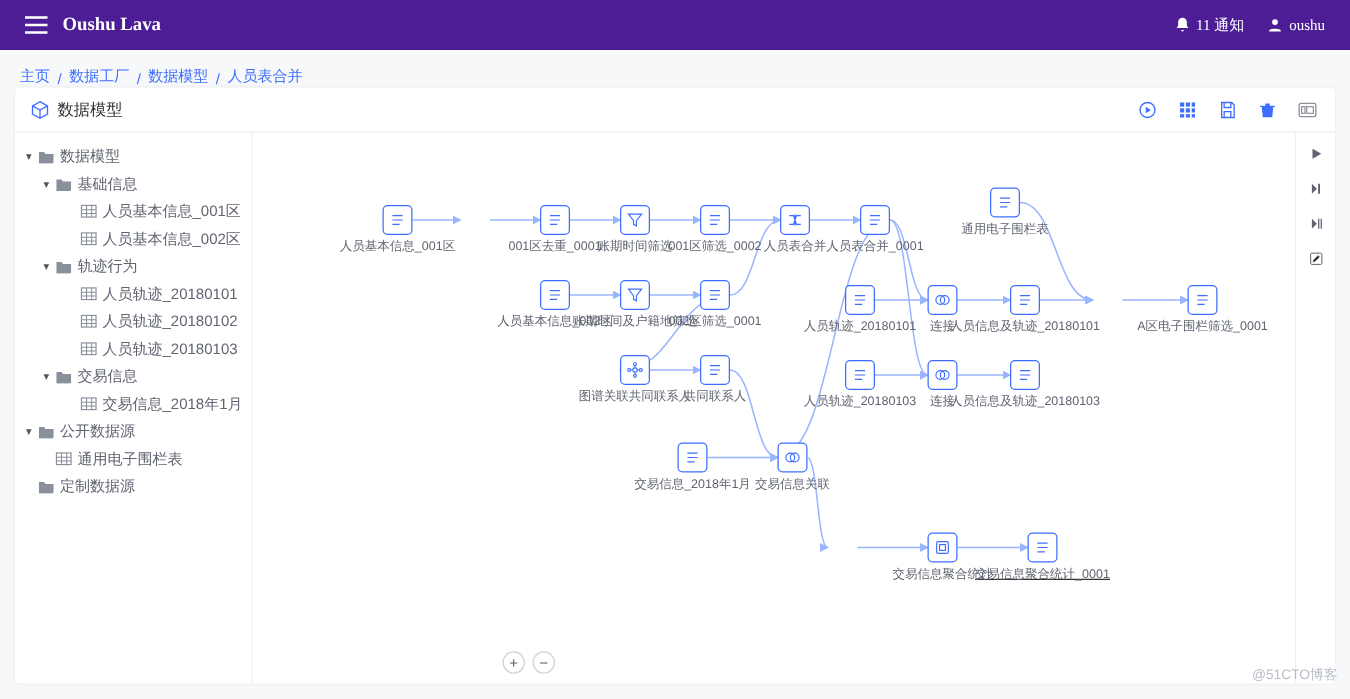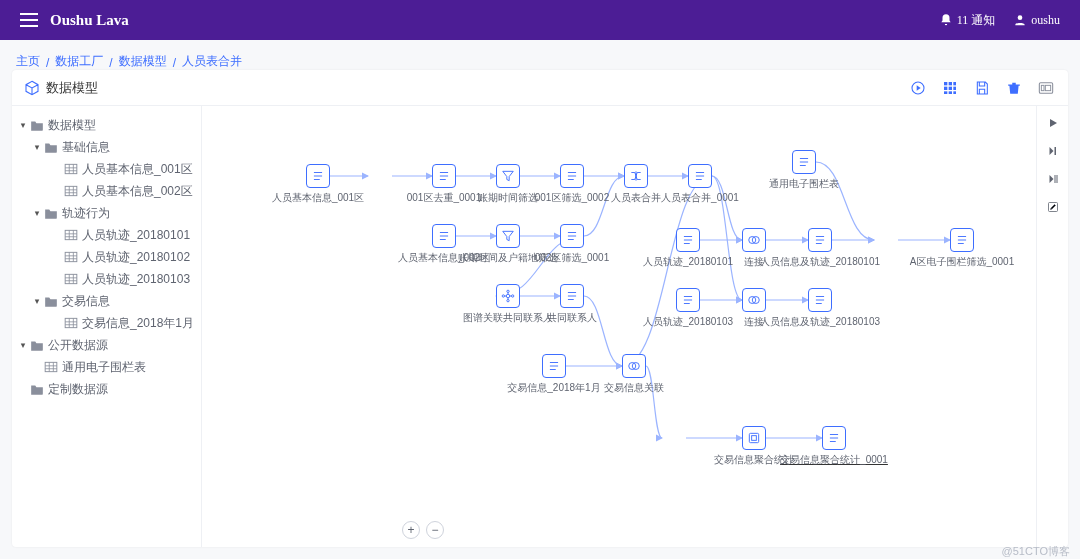--- a/index.html
+++ b/index.html
@@ -51,21 +51,21 @@
 
 
 .right-bar { width: 32px; border-left: 1px solid #eef0f4; display: flex; flex-direction: column; align-items: center; padding-top: 8px; gap: 10px; }
 .right-bar .rb { width: 18px; height: 18px; display: flex; align-items: center; justify-content: center; color: #5f6470; cursor: pointer; }
 
 
 .zoom { position: absolute; left: 200px; bottom: 8px; display: flex; gap: 6px; }
 .zoom .zbtn { width: 18px; height: 18px; border: 1px solid #cfd3dc; border-radius: 50%; display: flex; align-items: center; justify-content: center; color: #5f6470; cursor: pointer; background: #fff; font-size: 12px; }
 
 
-.watermark { position: absolute; right: 10px; bottom: 0; font-size: 11px; color: #b7bcc7; }
+.watermark { position: absolute; right: 10px; bottom: 12px; font-size: 11px; color: #b7bcc7; }
 
 
 svg { display: block; }
 </style>
 </head>
 <body>
 
 <div class="app">
 
   <div class="header">

